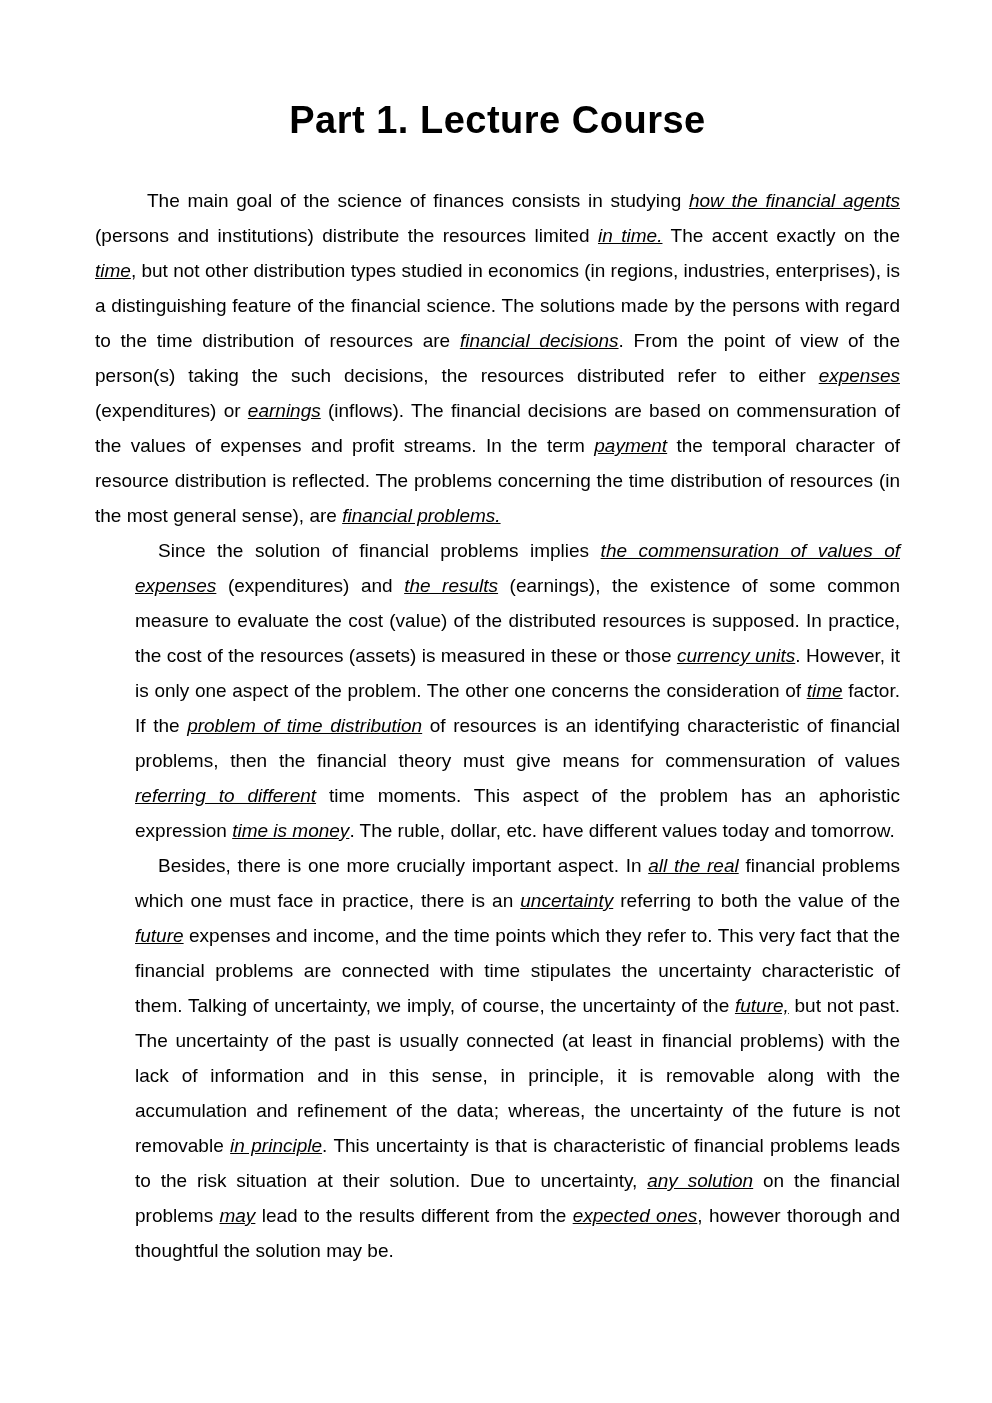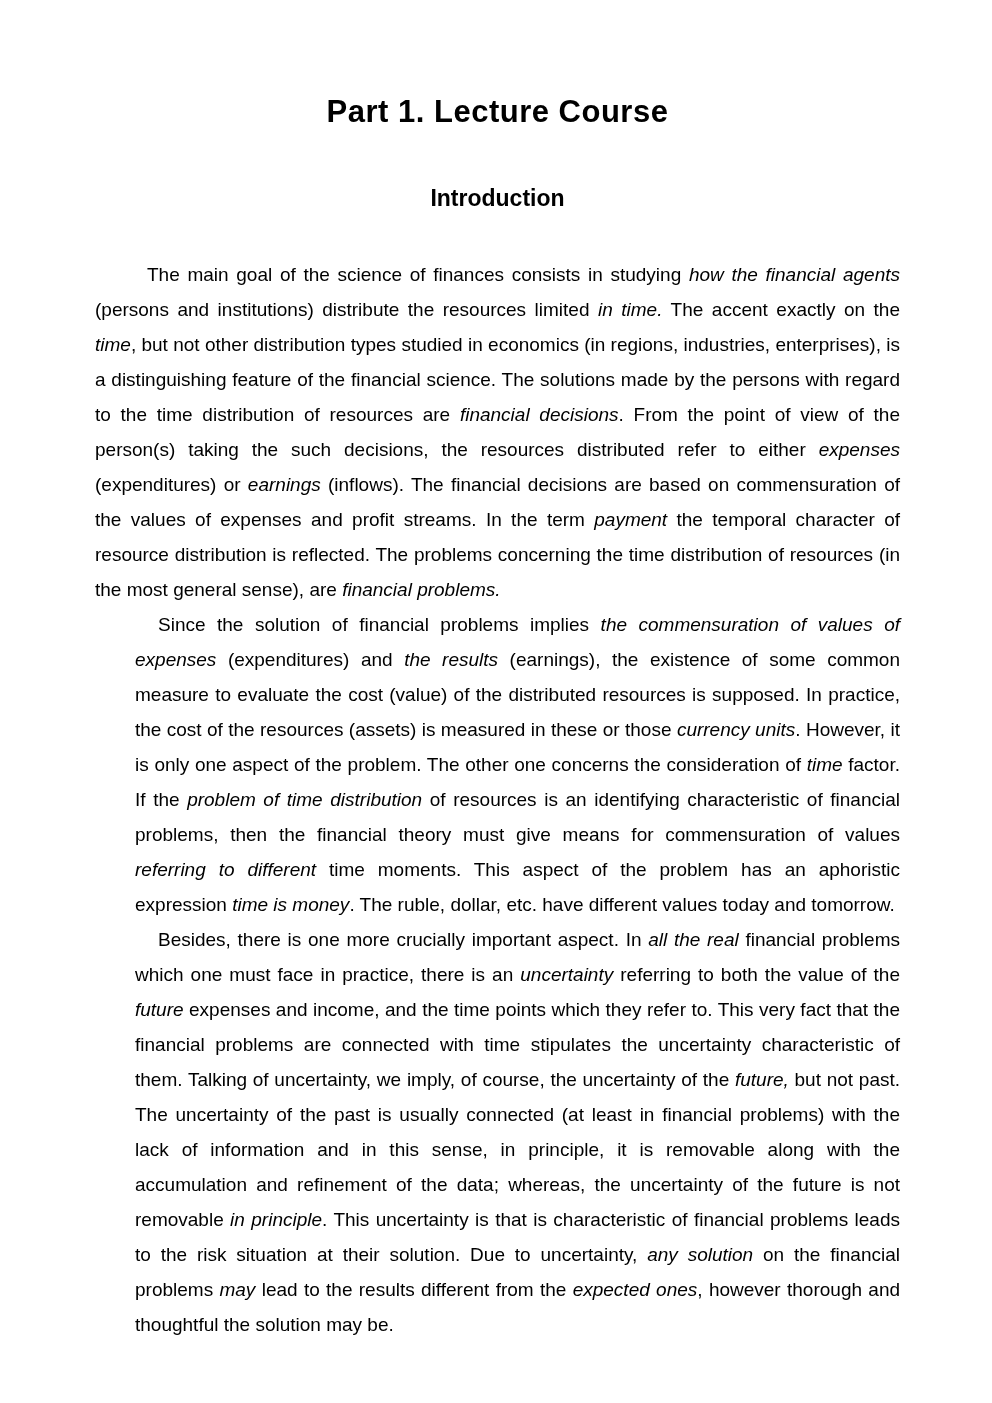--- a/index.html
+++ b/index.html
@@ -12,23 +12,23 @@
     width: 992px;
     height: 1403px;
     background: #ffffff;
     box-sizing: border-box;
     padding: 95px 92px 0 95px;
     font-family: "Liberation Sans", sans-serif;
     color: #000000;
     overflow: hidden;
   }
   .doc-title {
-    margin: 0;
+    margin: 8px;
     text-align: center;
-    font-size: 31px;
+    font-size: 38px;
     font-weight: bold;
     letter-spacing: 0.5px;
     line-height: 34px;
   }
   .section-heading {
     margin: 56px 0 0 0;
     text-align: center;
     font-size: 23px;
     font-weight: bold;
     line-height: 26px;
@@ -37,26 +37,25 @@
     margin-top: 46px;
     font-size: 19px;
     line-height: 35px;
     text-align: justify;
   }
   .para {
     margin: 0;
   }
   .para.indent-large { text-indent: 52px; }
   .para.indent-small { text-indent: 23px; margin-left: 40px; }
-  .para em { font-style: italic; }
+  .para em { font-style: italic; text-decoration: underline; }
 </style>
 </head>
 <body>
 
 <div class="page">
   <h1 class="doc-title">Part 1. Lecture Course</h1>
-  <h2 class="section-heading">Introduction</h2>
   <div class="doc-body">
       <p class="para indent-large"><span>The main goal of the science of finances consists in studying </span><em>how the financial agents</em><span> (persons and institutions) distribute the resources limited </span><em>in time.</em><span> The accent exactly on the </span><em>time</em><span>, but not other distribution types studied in economics (in regions, industries, enterprises), is a distinguishing feature of the financial science. The solutions made by the persons with regard to the time distribution of resources are </span><em>financial decisions</em><span>. From the point of view of the person(s) taking the such decisions, the resources distributed refer to either </span><em>expenses</em><span> (expenditures) or </span><em>earnings</em><span> (inflows). The financial decisions are based on commensuration of the values of expenses and profit streams. In the term </span><em>payment</em><span> the temporal character of resource distribution is reflected. The problems concerning the time distribution of resources (in the most general sense), are </span><em>financial problems.</em></p>
       <p class="para indent-small"><span>Since the solution of financial problems implies </span><em>the commensuration of values of expenses</em><span> (expenditures) and </span><em>the results</em><span> (earnings), the existence of some common measure to evaluate the cost (value) of the distributed resources is supposed. In practice, the cost of the resources (assets) is measured in these or those </span><em>currency units</em><span>. However, it is only one aspect of the problem. The other one concerns the consideration of </span><em>time</em><span> factor. If the </span><em>problem of time distribution</em><span> of resources is an identifying characteristic of financial problems, then the financial theory must give means for commensuration of values </span><em>referring to different</em><span> time moments. This aspect of the problem has an aphoristic expression </span><em>time is money</em><span>. The ruble, dollar, etc. have different values today and tomorrow.</span></p>
       <p class="para indent-small"><span>Besides, there is one more crucially important aspect. In </span><em>all the real</em><span> financial problems which one must face in practice, there is an </span><em>uncertainty</em><span> referring to both the value of the </span><em>future</em><span> expenses and income, and the time points which they refer to. This very fact that the financial problems are connected with time stipulates the uncertainty characteristic of them. Talking of uncertainty, we imply, of course, the uncertainty of the </span><em>future,</em><span> but not past. The uncertainty of the past is usually connected (at least in financial problems) with the lack of information and in this sense, in principle, it is removable along with the accumulation and refinement of the data; whereas, the uncertainty of the future is not removable </span><em>in principle</em><span>. This uncertainty is that is characteristic of financial problems leads to the risk situation at their solution. Due to uncertainty, </span><em>any solution</em><span> on the financial problems </span><em>may</em><span> lead to the results different from the </span><em>expected ones</em><span>, however thorough and thoughtful the solution may be.</span></p>
     </div>
 </div>
 
 </body></html>

